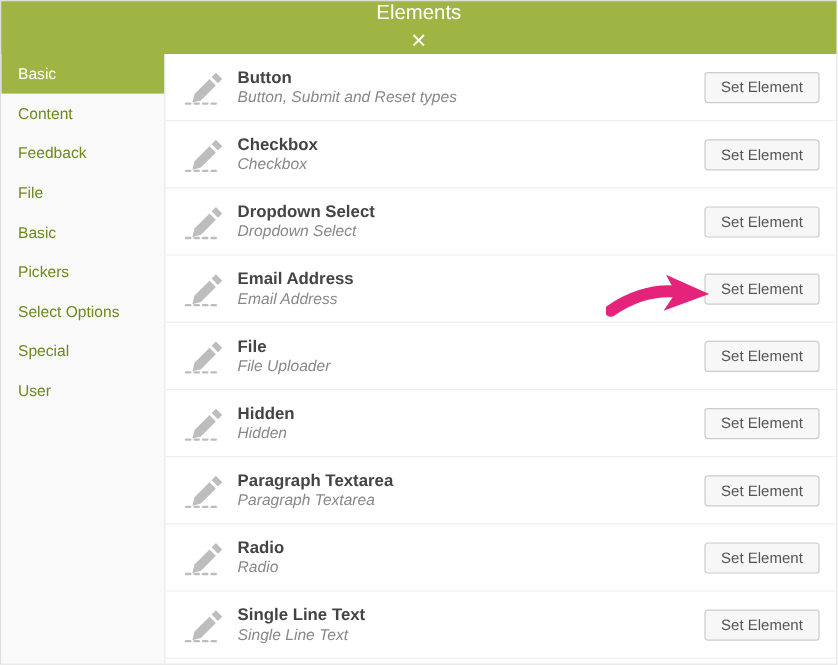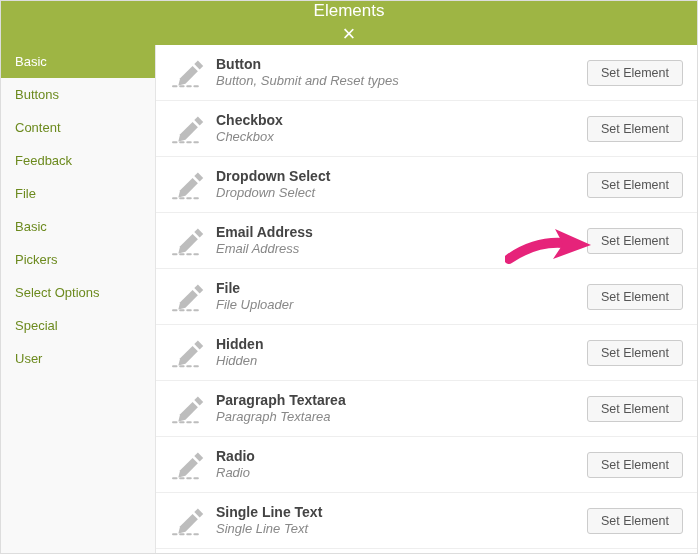--- a/index.html
+++ b/index.html
@@ -36,21 +36,21 @@
     cursor: pointer;
     line-height: 1;
     font-weight: 300;
   }
   .body {
     flex: 1;
     display: flex;
     overflow: hidden;
   }
   .sidebar {
-    width: 155px;
+    width: 137px;
     background: #f9f9f9;
     border-right: 1px solid #e5e5e5;
     overflow-y: auto;
   }
   .sidebar-item {
     padding: 9px 14px;
     font-size: 13px;
     color: #6c8a1e;
     cursor: pointer;
   }
@@ -124,21 +124,20 @@
 
   <div class="header">
     <span class="title">Elements</span>
     <span class="close">×</span>
   </div>
 
   <div class="body">
 
     <div class="sidebar" id="sidebar">
         <div class="sidebar-item active">Basic</div>
-        <div class="sidebar-item">Buttons</div>
         <div class="sidebar-item">Content</div>
         <div class="sidebar-item">Feedback</div>
         <div class="sidebar-item">File</div>
         <div class="sidebar-item">Basic</div>
         <div class="sidebar-item">Pickers</div>
         <div class="sidebar-item">Select Options</div>
         <div class="sidebar-item">Special</div>
         <div class="sidebar-item">User</div>
       </div>
 

